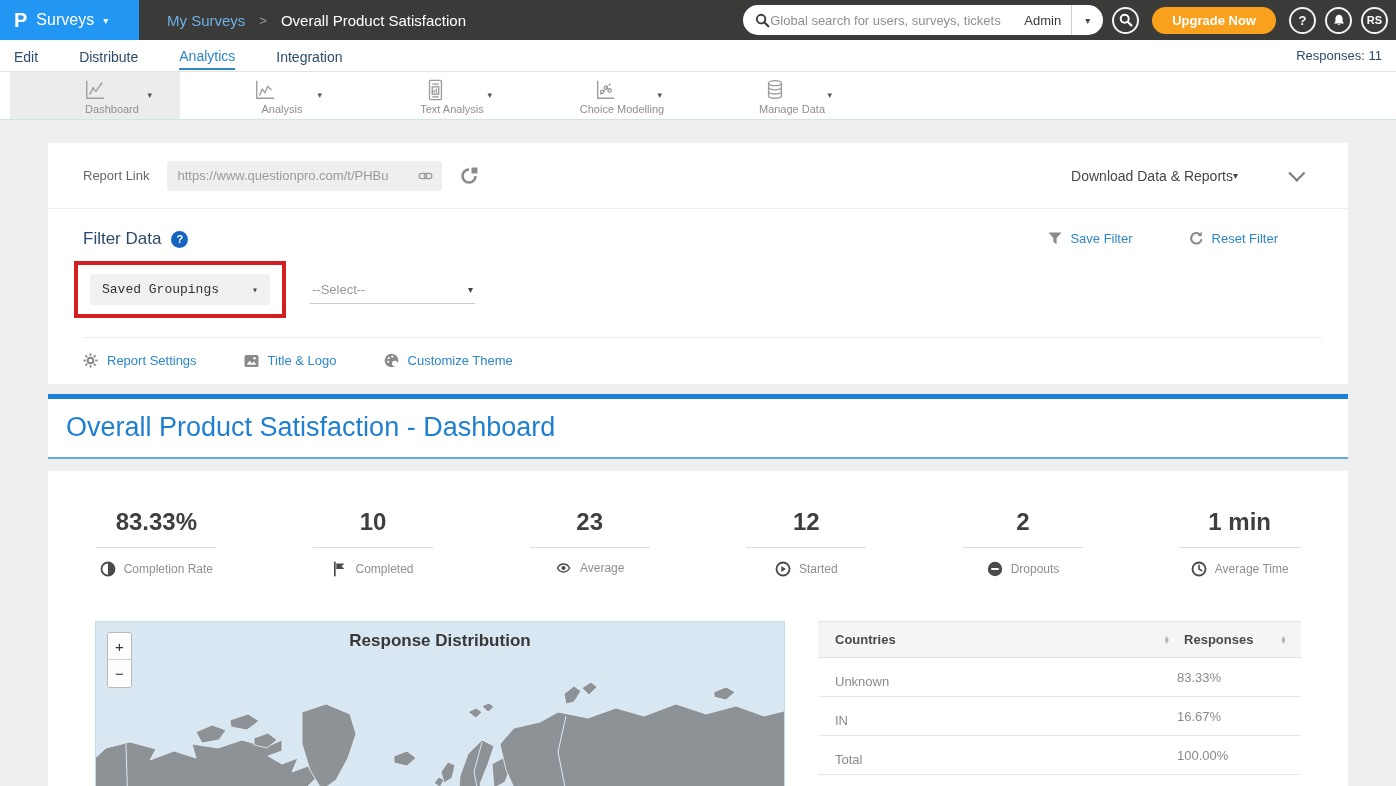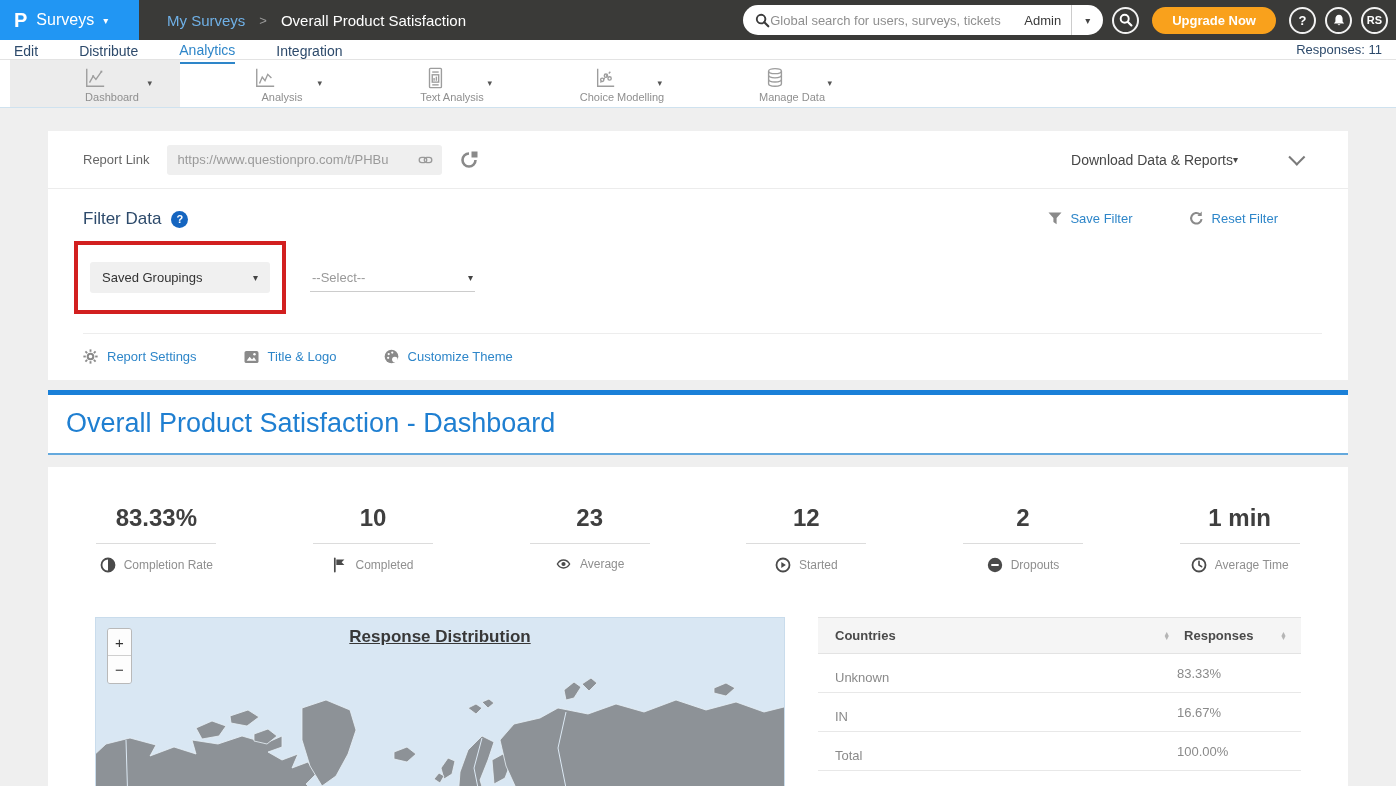--- a/index.html
+++ b/index.html
@@ -26,62 +26,62 @@
   .scope { font-size:13px; color:#3a3a3a; padding:0 10px; }
   .pill-caret { border-left:1px solid #ccc; height:30px; width:32px; display:flex; align-items:center;
                 justify-content:center; color:#444; cursor:pointer; }
   .circle-btn { width:27px; height:27px; border:2px solid #f2f2f2; border-radius:50%; display:flex;
                 align-items:center; justify-content:center; color:#fff; cursor:pointer; flex:none;
                 font-size:13px; font-weight:bold; }
   .upgrade { background:#f9a11c; color:#fff; font-size:13px; font-weight:bold; border:none; cursor:pointer;
              height:27px; padding:0 20px; border-radius:14px; margin:0 4px; font-family:"Liberation Sans",sans-serif; }
 
   
-  .surveynav { height:20px; background:#fff; display:flex; align-items:center; padding:0 14px;
+  .surveynav { height:32px; background:#fff; display:flex; align-items:center; padding:0 14px;
                border-bottom:1px solid #e3e3e3; position:relative; }
   .surveynav .nav-item { font-size:14px; color:#2d4a6b; margin-right:41px; cursor:pointer; padding:6px 0 4px; }
   .surveynav .nav-item.active { color:#2e86c9; border-bottom:2px solid #2e86c9; }
   .responses { position:absolute; right:14px; font-size:13px; color:#2d4a6b; }
 
   
   .tabstrip { height:48px; background:#fff; border-bottom:1px solid #cfe2ef; display:flex; padding-left:10px; }
   .tab { width:170px; display:flex; flex-direction:column; align-items:center; justify-content:center;
          cursor:pointer; position:relative; }
   .tab.active { background:#ececec; }
   .tab .ticon { height:24px; display:flex; align-items:flex-end; color:#9d9d9d; }
   .tab .tlabel { font-size:11px; color:#8f8f8f; margin-top:2px;margin-left:34px; }
   .tab .tab-caret { position:absolute; right:28px; top:18px; font-size:9px; color:#555; }
 
   
   .main { padding:23px 48px 0; }
   .card { background:#fff; }
 
   
-  .reportbar { display:flex; align-items:center; height:58px; border-bottom:1px solid #ececec;
+  .reportbar { display:flex; align-items:center; height:66px; border-bottom:1px solid #ececec;
                padding:0 26px 0 35px; position:relative; }
   .report-label { font-size:13px; color:#666; margin-right:18px; }
   .report-input { width:275px; height:30px; background:#efefef; border-radius:3px; display:flex;
                   align-items:center; padding:0 8px 0 10px; }
   .report-input .url { flex:1; font-size:13px; color:#9a9a9a; white-space:nowrap; overflow:hidden; }
   .edit-link { margin-left:18px; cursor:pointer; display:flex; }
   .download { position:absolute; right:110px; display:flex; align-items:center; font-size:14px;
               color:#474747; cursor:pointer; }
   .collapse-chevron { position:absolute; right:48px; width:12px; height:12px; border-right:2px solid #7a7a7a;
                       border-bottom:2px solid #7a7a7a; transform:rotate(45deg) translateY(-4px); cursor:pointer; }
 
   
   .filterzone { padding:20px 26px 0 35px; position:relative; }
   .filter-head { display:flex; align-items:center; gap:10px; }
   .filter-title { font-size:17px; color:#2d4a6b; }
   .qmark { width:17px; height:17px; border-radius:50%; background:#1565c0; color:#fff; font-size:11px;
            font-weight:bold; display:flex; align-items:center; justify-content:center; cursor:pointer; }
   .filter-actions { position:absolute; right:70px; top:22px; display:flex; gap:56px;text-align:center; }
   .filter-action { display:flex; align-items:center; gap:8px; font-size:13px; color:#2e86c9; cursor:pointer; }
   .dropdown-row { display:flex; align-items:center; margin:12px 0 0 -9px; }
-  .redbox { border:4px solid #d21f1f; padding:17px 12px; }
+  .redbox { border:4px solid #d21f1f; padding:9px 12px;font-family:Liberation Mono, monospace; }
   .select-gray { width:180px; height:31px; background:#f0f0f0; border-radius:3px; display:flex;
                  align-items:center; padding:0 12px; cursor:pointer; }
   .select-gray .sel-text { flex:1; font-size:13px; color:#333; }
   .select-gray .caret, .select-line .caret { color:#444; }
   .select-line { width:165px; margin-left:24px; display:flex; align-items:center; border-bottom:1px solid #ccc;
                  padding:6px 2px; cursor:pointer; }
   .select-line .sel-text { flex:1; font-size:13px; color:#999; }
   .filter-divider { border-top:1px solid #ededed; margin:19px 0 0 0; }
   .settings-row { display:flex; align-items:center; gap:47px; padding:15px 0 16px 0; }
   .settings-link { display:flex; align-items:center; gap:9px; font-size:13px; color:#2e86c9; cursor:pointer; }
@@ -96,21 +96,21 @@
   .stats { display:flex; }
   .stat { flex:1; display:flex; flex-direction:column; align-items:center; }
   .stat .value { font-size:24px; font-weight:bold; color:#3f3f3f; }
   .stat .rule { width:120px; border-top:1px solid #dcdcdc; margin:11px 0 13px; }
   .stat .sl { display:flex; align-items:center; gap:8px; }
   .stat .sl span { font-size:12px; color:#8f8f8f; }
 
   .bottomrow { display:flex; margin:44px 47px 0; gap:33px; }
   .mapcard { width:690px; height:220px; background:#d9e7f3; border:1px solid #c9dcec; position:relative;
              overflow:hidden; flex:none; }
-  .map-title { text-align:center; font-size:17px; font-weight:bold; color:#383838; margin-top:9px;text-decoration:underline; }
+  .map-title { text-align:center; font-size:17px; font-weight:bold; color:#383838; margin-top:9px; }
   .zoomctl { position:absolute; left:11px; top:10px; width:25px; border:1px solid #b9b9b9; border-radius:3px;
              overflow:hidden; }
   .zoomctl button { display:block; width:100%; height:27px; background:#fdfdfd; border:none; cursor:pointer;
                     font-size:15px; color:#333; font-family:"Liberation Sans",sans-serif; }
   .zoomctl button:first-child { border-bottom:1px solid #cfcfcf; }
   .worldmap { position:absolute; left:0; top:30px; width:690px; }
 
   .ctable { flex:1; font-size:13px; }
   .ctable .thead { display:flex; align-items:center; background:#f5f5f5; border-top:1px solid #e3e3e3;
                    border-bottom:1px solid #e3e3e3; height:37px; padding:0 14px 0 17px; }

